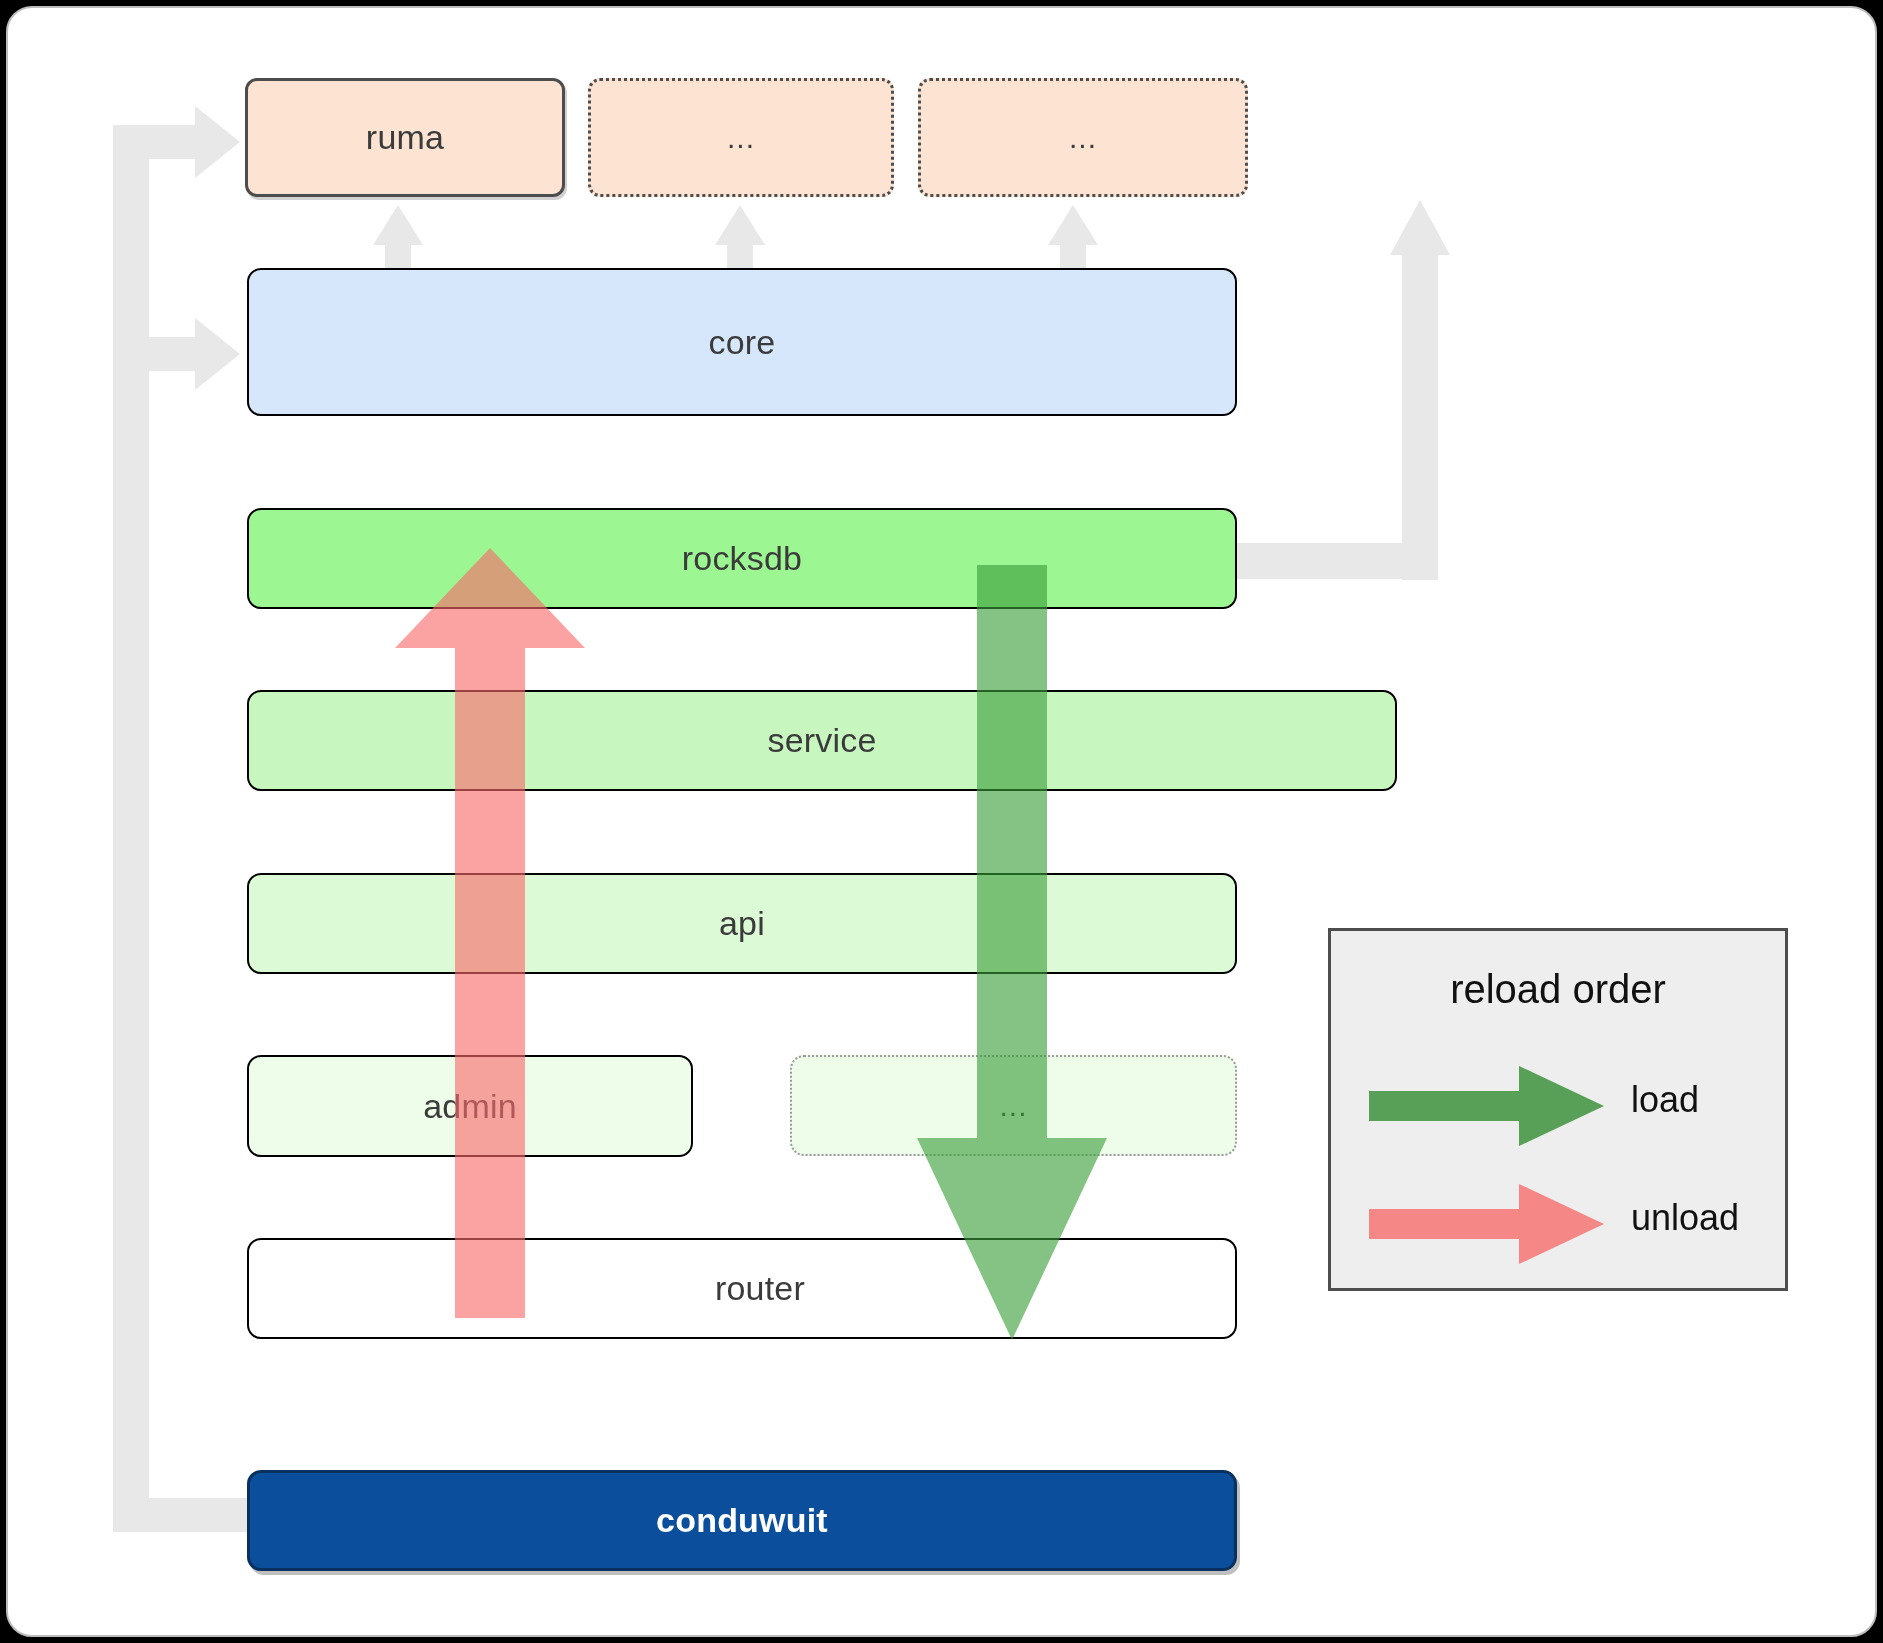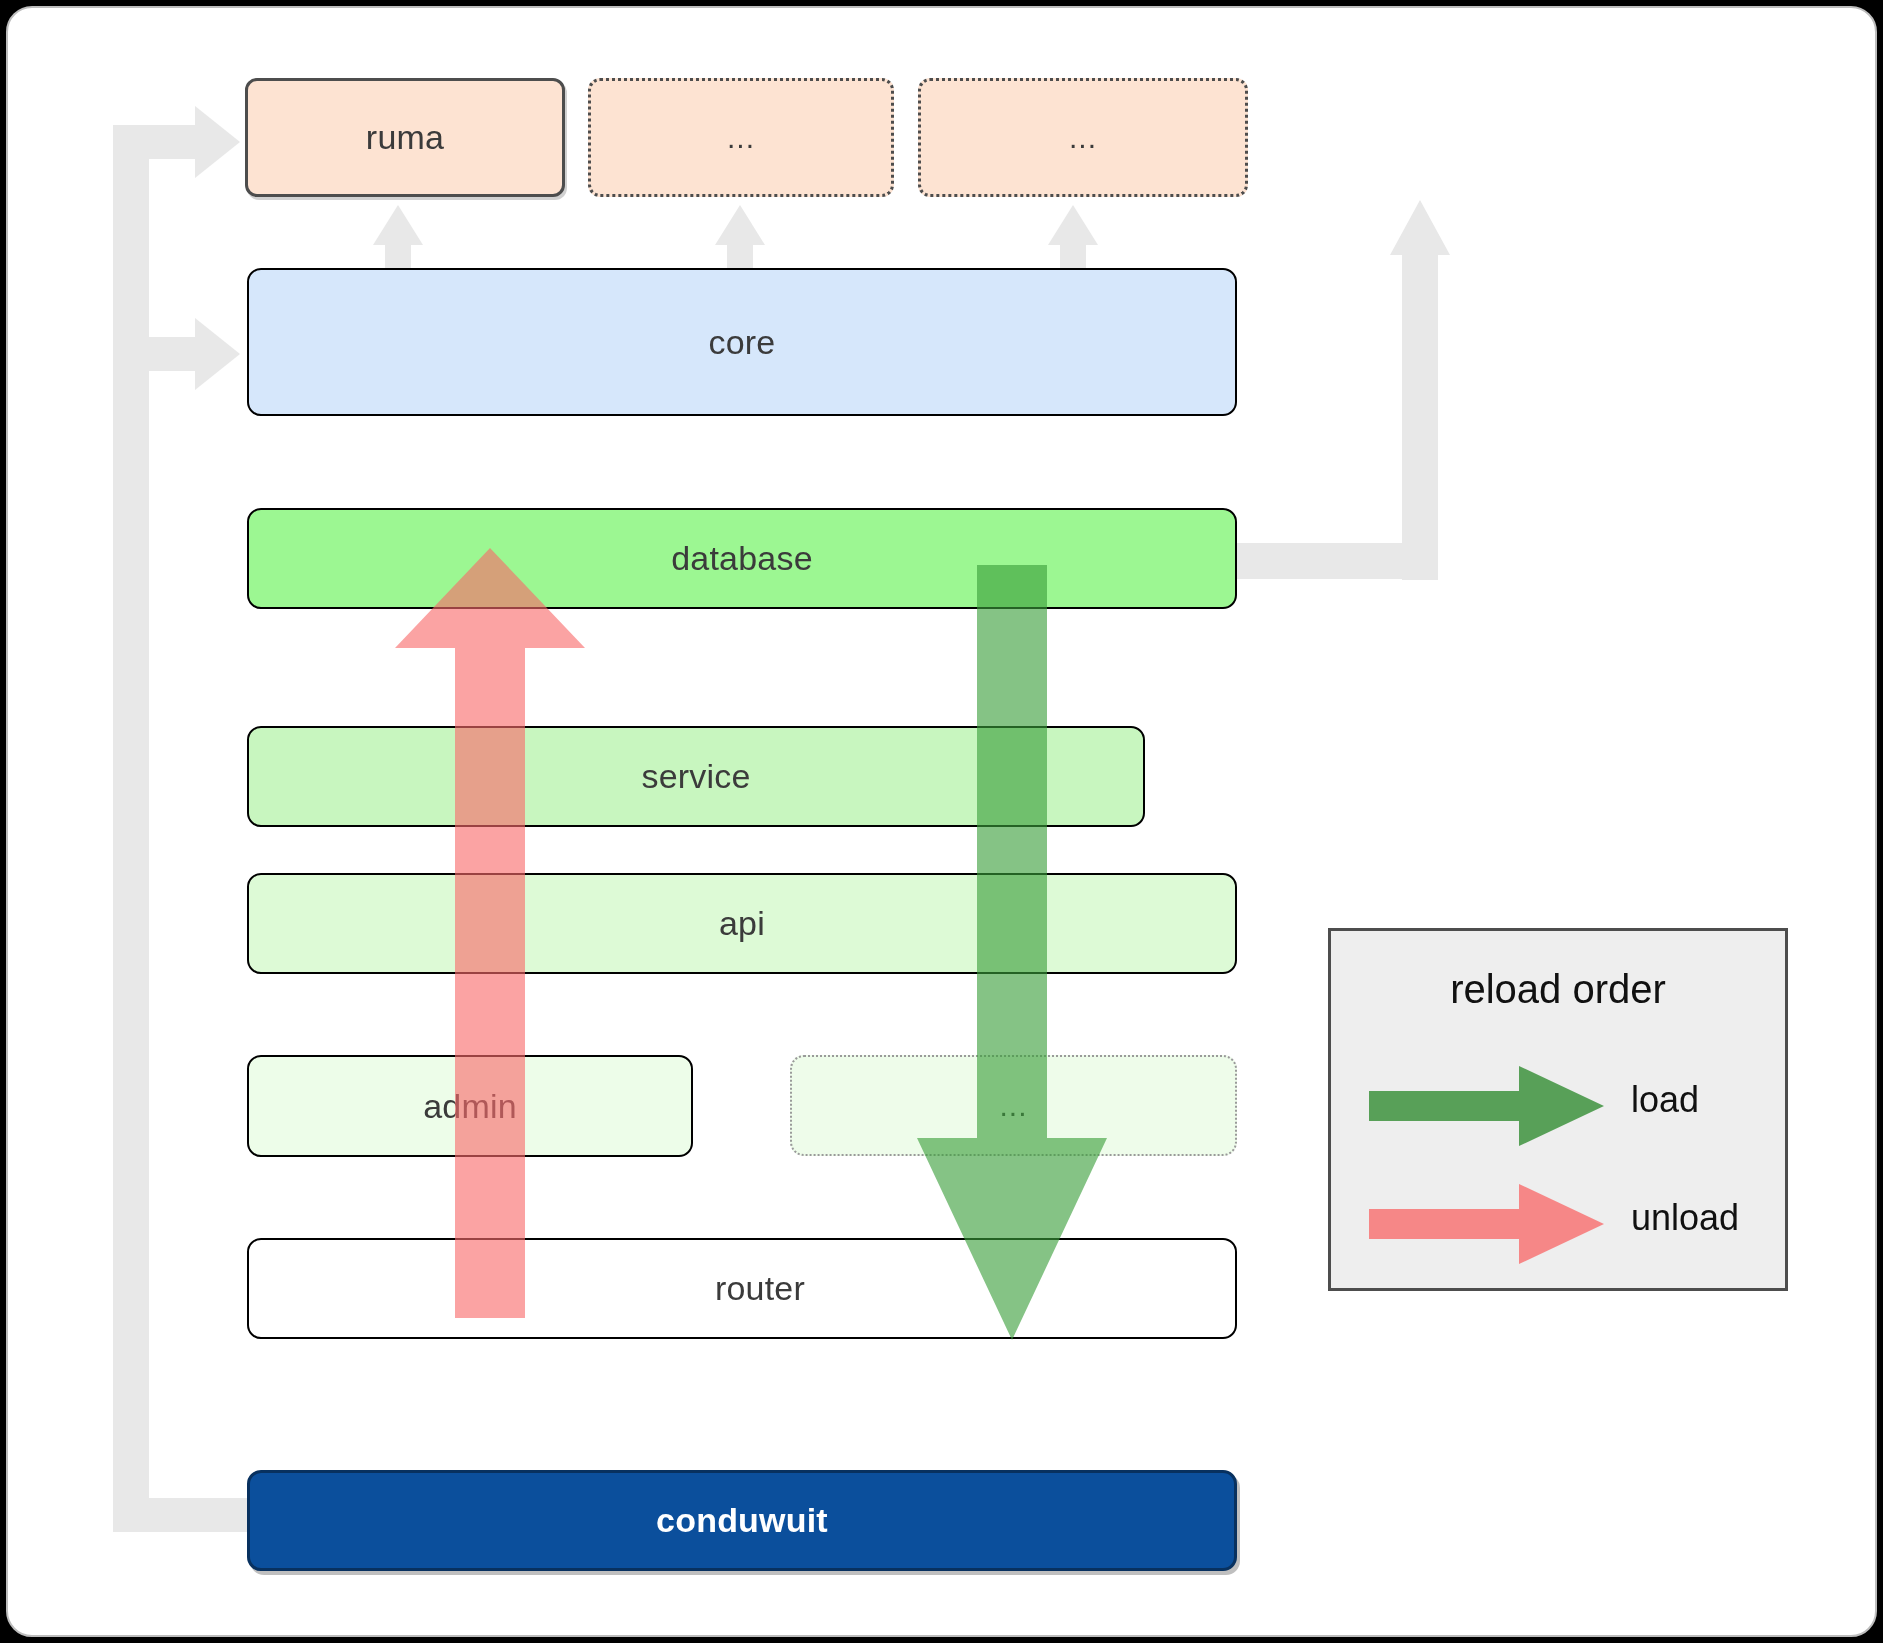--- a/index.html
+++ b/index.html
@@ -138,24 +138,24 @@
   </div>
   <div class="node dep optional dots" style="left:918px;top:78px;width:330px;">
     <span>...</span>
   </div>
 
   <div class="node layer core" style="left:247px;top:268px;width:990px;">
     <span>core</span>
   </div>
 
   <div class="node layer database" style="left:247px;top:508px;width:990px;">
-    <span>database</span>
-  </div>
-
-  <div class="node layer service" style="left:247px;top:690px;width:898px;margin-top:36px;">
+    <span>rocksdb</span>
+  </div>
+
+  <div class="node layer service" style="left:247px;top:690px;width:1150px;">
     <span>service</span>
   </div>
 
   <div class="node layer api" style="left:247px;top:873px;width:990px;">
     <span>api</span>
   </div>
 
   <div class="node layer admin" style="left:247px;top:1055px;width:446px;">
     <span>admin</span>
   </div>

